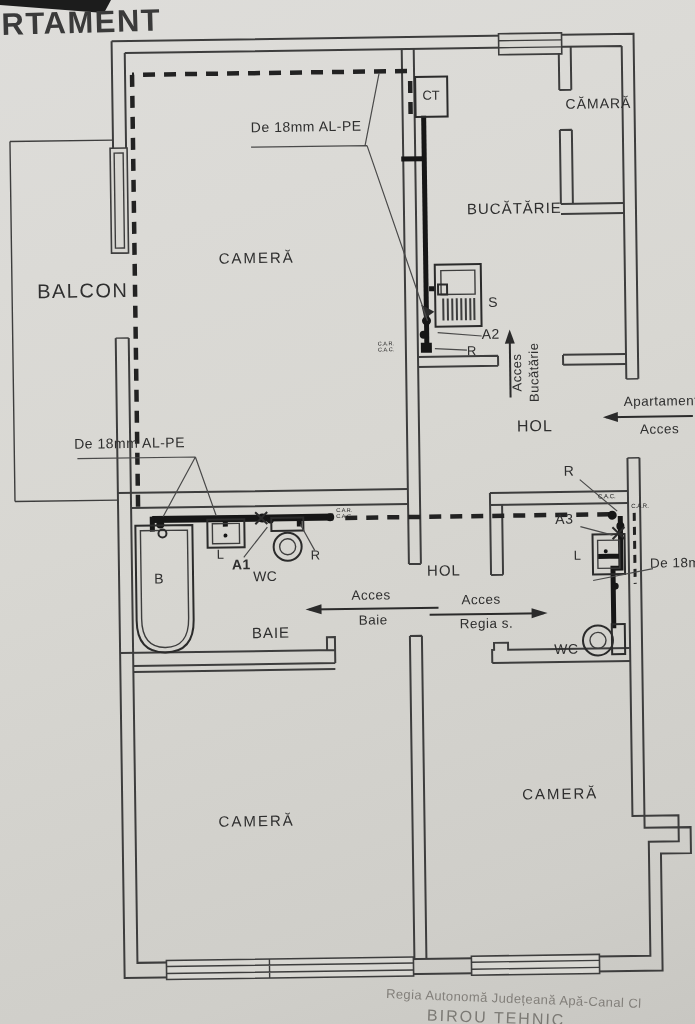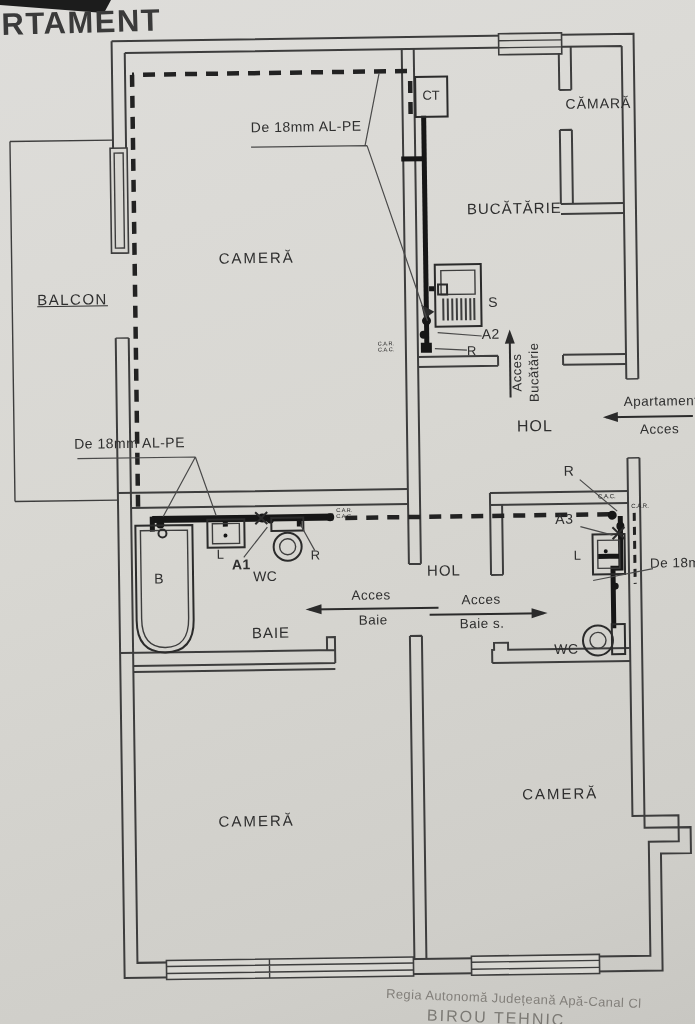--- a/index.html
+++ b/index.html
@@ -151,21 +151,21 @@
       <polygon class="ah" points="507,346 512,332 517,346"></polygon>
       <path class="arr" d="M694,421 L607,421"></path>
       <polygon class="ah" points="619,416 604,421 619,426"></polygon>
       <path class="arr" d="M437,609 L308,609"></path>
       <polygon class="ah" points="320,604 304,609 320,614"></polygon>
       <path class="arr" d="M428,616 L542,616"></path>
       <polygon class="ah" points="530,611 546,616 530,621"></polygon>
     </g>
   </svg>
 
-  <div class="lbl room" style="left:40px;top:288px;font-size:15px;letter-spacing:1.5px;text-decoration:underline;">BALCON</div>
+  <div class="lbl room" style="left:40px;top:276px;font-size:20px;letter-spacing:1.5px;">BALCON</div>
   <div class="lbl room" style="left:222px;top:249px;">CAMERĂ</div>
   <div class="lbl room" style="left:471px;top:203px;letter-spacing:1px;">BUCĂTĂRIE</div>
   <div class="lbl room" style="left:571px;top:100px;font-size:14px;letter-spacing:1px;">CĂMARĂ</div>
   <div class="lbl" style="left:518px;top:420px;font-size:16px;letter-spacing:1px;">HOL</div>
   <div class="lbl" style="left:426px;top:564px;font-size:15px;letter-spacing:1px;">HOL</div>
   <div class="lbl" style="left:250px;top:624px;font-size:15px;letter-spacing:1px;">BAIE</div>
   <div class="lbl room" style="left:214px;top:812px;">CAMERĂ</div>
   <div class="lbl room" style="left:518px;top:789px;">CAMERĂ</div>
 
   <div class="lbl" style="left:428px;top:90px;font-size:13px;">CT</div>
@@ -198,21 +198,21 @@
 
   <div id="acces-buc">
     <div>Acces</div>
     <div>Bucătărie</div>
   </div>
   <div class="lbl acc" style="left:625px;top:399px;">Apartament</div>
   <div class="lbl acc" style="left:641px;top:427px;">Acces</div>
   <div class="lbl acc" style="left:350px;top:589px;">Acces</div>
   <div class="lbl acc" style="left:357px;top:614px;">Baie</div>
   <div class="lbl acc" style="left:460px;top:595px;">Acces</div>
-  <div class="lbl acc" style="left:458px;top:619px;">Baie s.</div>
+  <div class="lbl acc" style="left:458px;top:619px;">Regia s.</div>
 </div>
 
 <svg id="corner-bar" width="130" height="24">
   <polygon points="0,0 111,0 104,13 0,5" fill="#1c1c1c"></polygon>
 </svg>
 <div id="title">RTAMENT</div>
 <div class="footer" id="footer1">Regia Autonomă Județeană Apă-Canal Cl</div>
 <div class="footer" id="footer2">BIROU TEHNIC</div>
 
 </body></html>

